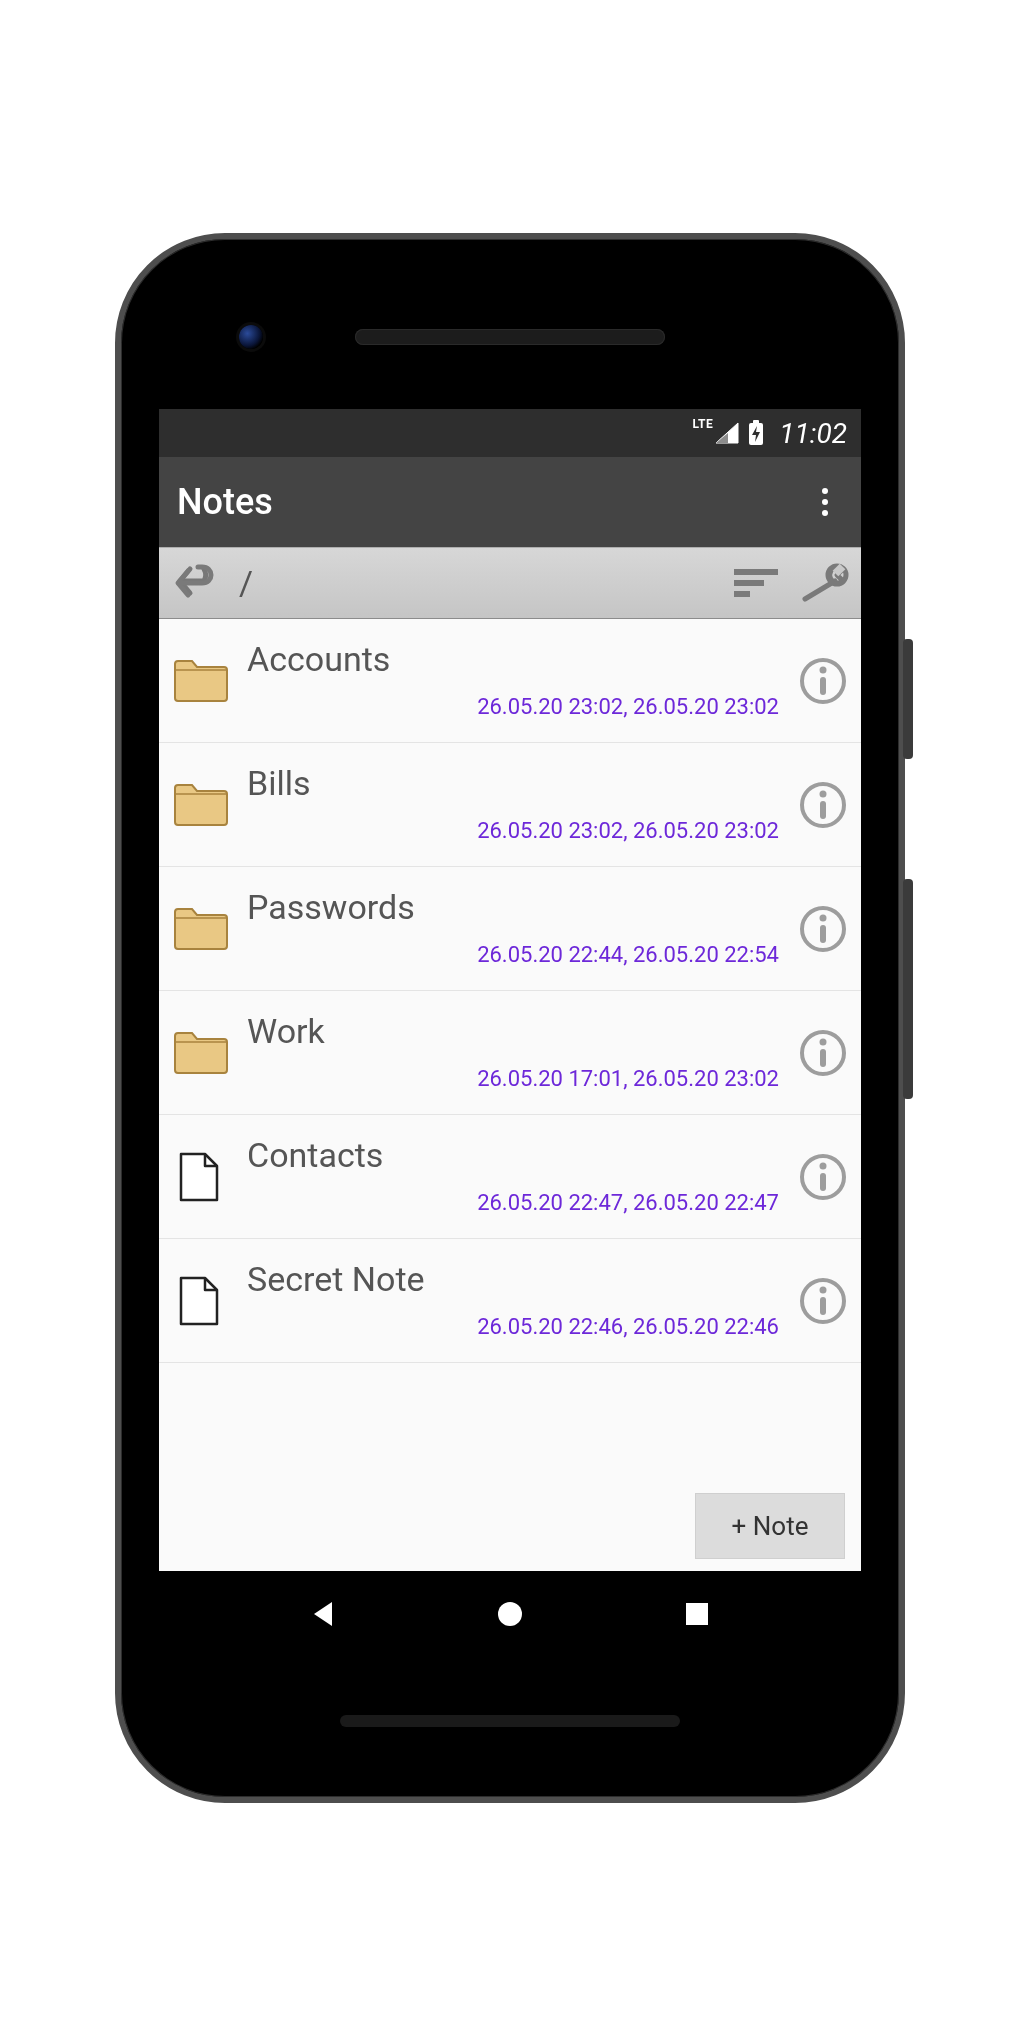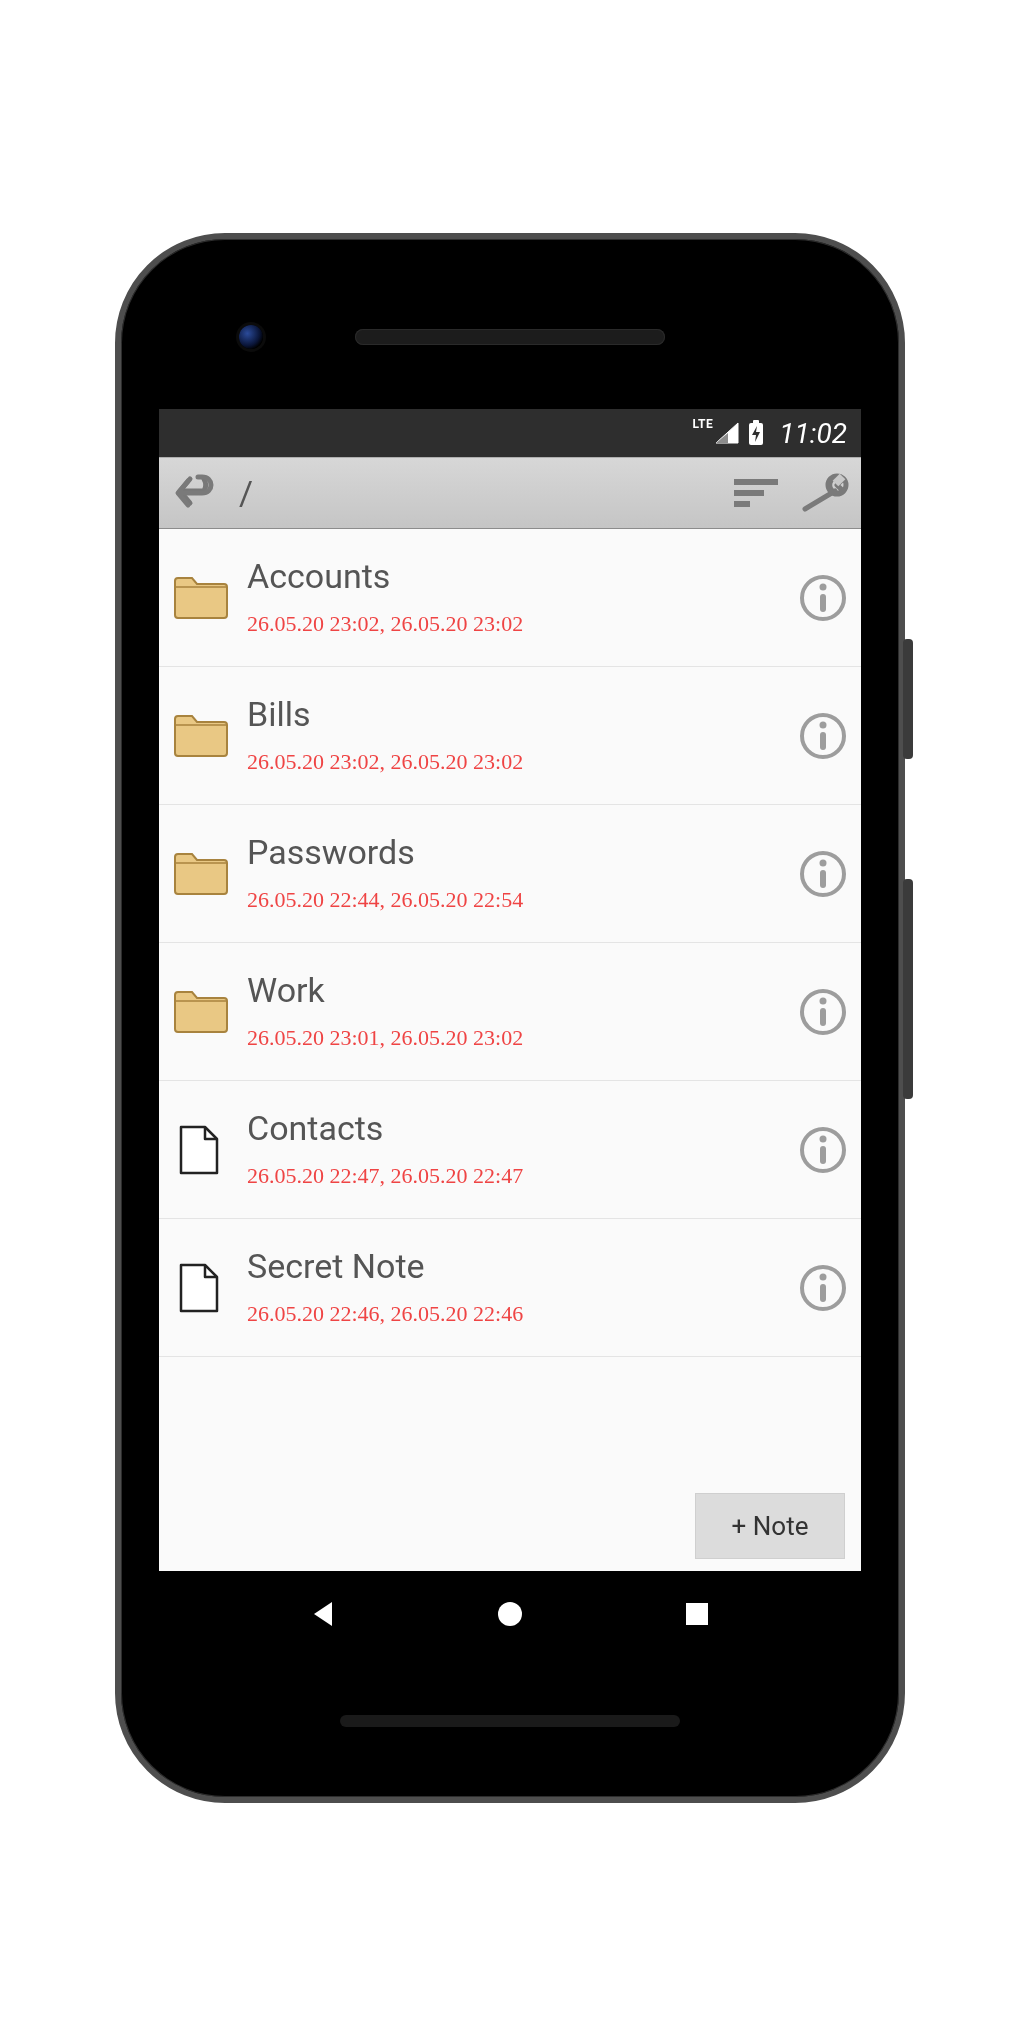--- a/index.html
+++ b/index.html
@@ -89,30 +89,30 @@
     padding:0 10px;
   }
   .toolbar .crumb { font-size:34px; color:#555; margin-left:4px; }
   .tool-btn { width:56px; height:48px; display:flex; align-items:center; justify-content:center; }
   .toolbar .spacer { flex:1; }
 
   
   .list { background:#fafafa; }
   .row {
     display:flex; align-items:center;
-    height:138px;
+    height:124px;
     border-bottom:1px solid #e4e4e4;
     padding:0 10px 0 14px;
   }
   .row .icon-slot { width:74px; display:flex; align-items:center; }
   .row .texts { flex:1; display:flex; flex-direction:column; justify-content:center; }
   .row .title { font-size:34px; color:#555; line-height:1; }
   .row .meta {
-    font-size:22px; color:#ef4444;
-    padding-right:16px; margin-top:18px;font-family:Liberation Serif, serif;
+    font-size:22px; color:#6d28d9;
+    text-align:right; padding-right:16px; margin-top:18px;
   }
   .info-btn { width:56px; height:56px; display:flex; align-items:center; justify-content:center; }
 
   
   .bottom-actions {
     position:absolute; right:16px; bottom:98px;
     display:flex; gap:18px;
   }
   .btn-flat {
     background:#dcdcdc; border:1px solid #cfcfcf;
@@ -158,20 +158,28 @@
           <span>
             <svg width="18" height="26" viewBox="0 0 18 26">
                 <rect x="2" y="3" width="14" height="22" rx="2" fill="#fff"></rect>
                 <rect x="6" y="0" width="6" height="4" rx="1" fill="#fff"></rect>
                 <path d="M10 6 L5 15 H9 L8 22 L13 12 H9 Z" fill="#2e2e2e"></path>
               </svg>
           </span>
           <span class="clock">11:02</span>
         </div>
 
+        <div class="app-bar">
+          <h1>Notes</h1>
+          <div class="overflow-dots">
+            <span></span>
+              <span></span>
+              <span></span>
+          </div>
+        </div>
 
         <div class="toolbar">
           <div class="tool-btn">
             <svg width="46" height="40" viewBox="0 0 46 40">
               <path d="M16 6 L6 18 L16 30" fill="none" stroke="#777" stroke-width="5" stroke-linecap="round" stroke-linejoin="round"></path>
               <path d="M6 18 H30 A12 12 0 0 0 30 6" fill="none" stroke="#777" stroke-width="5" stroke-linecap="round" transform="translate(0 0)"></path>
               <path d="M6 18 H30 C40 18 40 4 28 4" fill="none" stroke="#777" stroke-width="5" stroke-linecap="round" visibility="hidden"></path>
               <path d="M8 18 H30 C42 18 42 34 30 34 H22" fill="none" stroke="#777" stroke-width="5" stroke-linecap="round" visibility="hidden"></path>
 
               <path d="M10 20 H30 A10 10 0 1 0 30 0" fill="none" stroke="none"></path>
@@ -250,21 +258,21 @@
               </div>
             </div>
             <div class="row">
               <div class="icon-slot">
                 <svg width="56" height="54" viewBox="0 0 56 54">
                   <use href="#ico-folder"></use>
                 </svg>
               </div>
               <div class="texts">
                 <div class="title">Work</div>
-                <div class="meta">26.05.20 23:01, 26.05.20 23:02</div>
+                <div class="meta">26.05.20 17:01, 26.05.20 23:02</div>
               </div>
               <div class="info-btn">
                 <svg width="48" height="48" viewBox="0 0 48 48">
                   <use href="#ico-info"></use>
                 </svg>
               </div>
             </div>
             <div class="row">
               <div class="icon-slot">
                 <svg width="56" height="54" viewBox="0 0 56 54">

